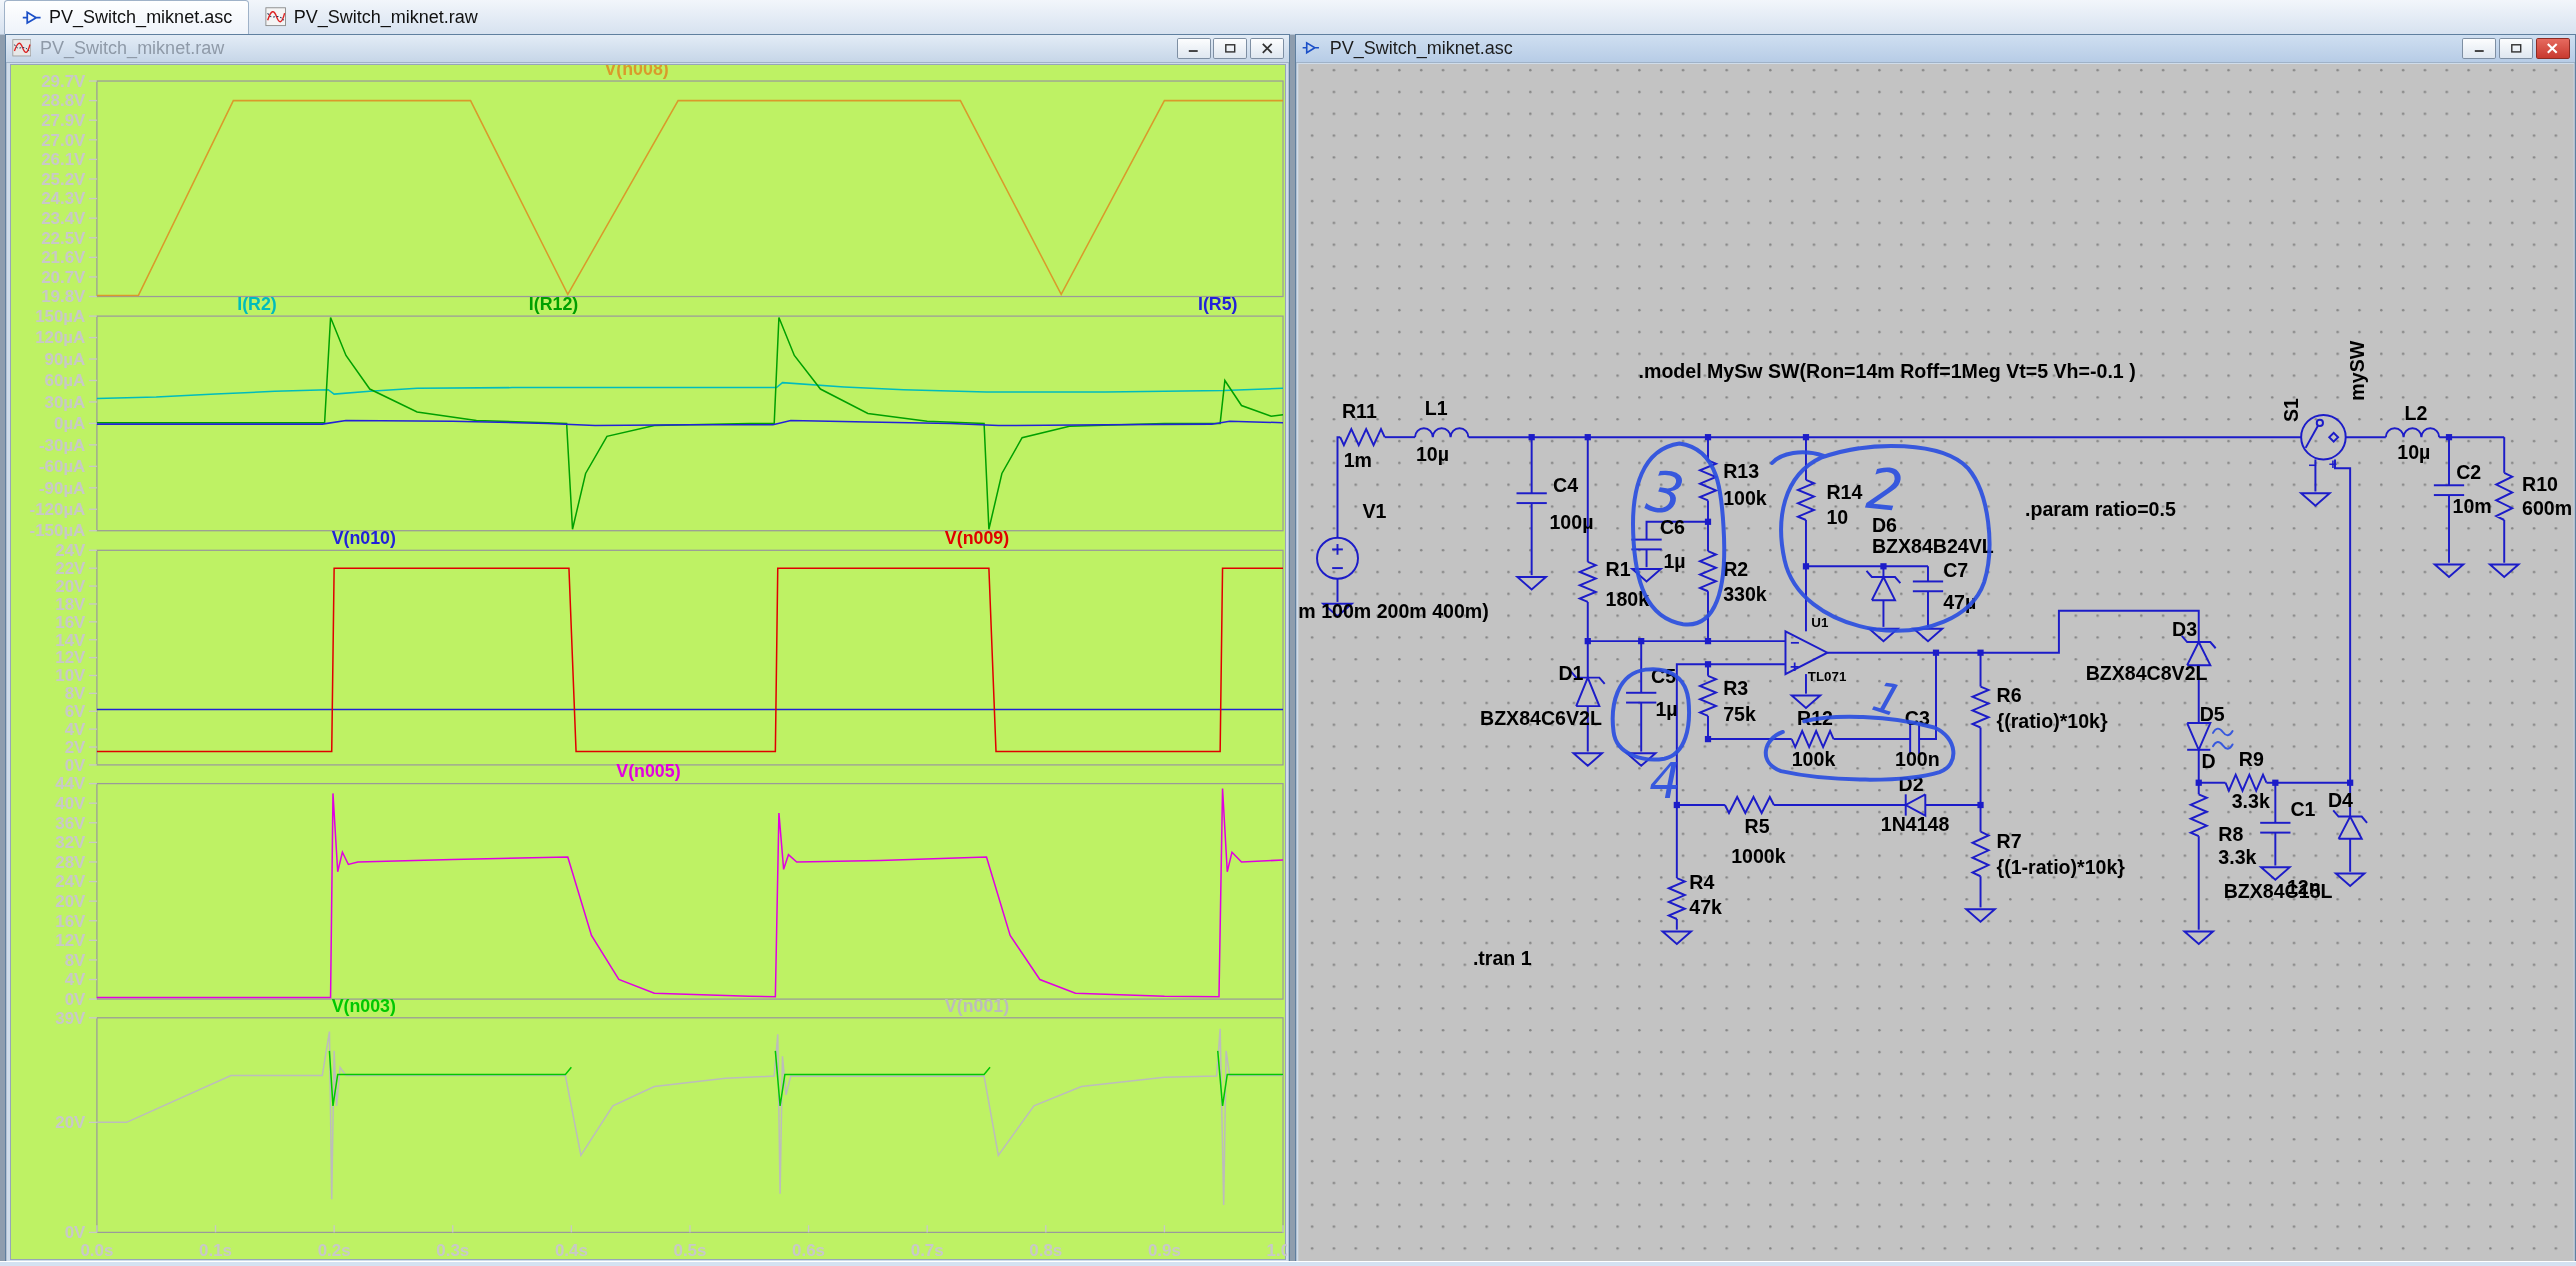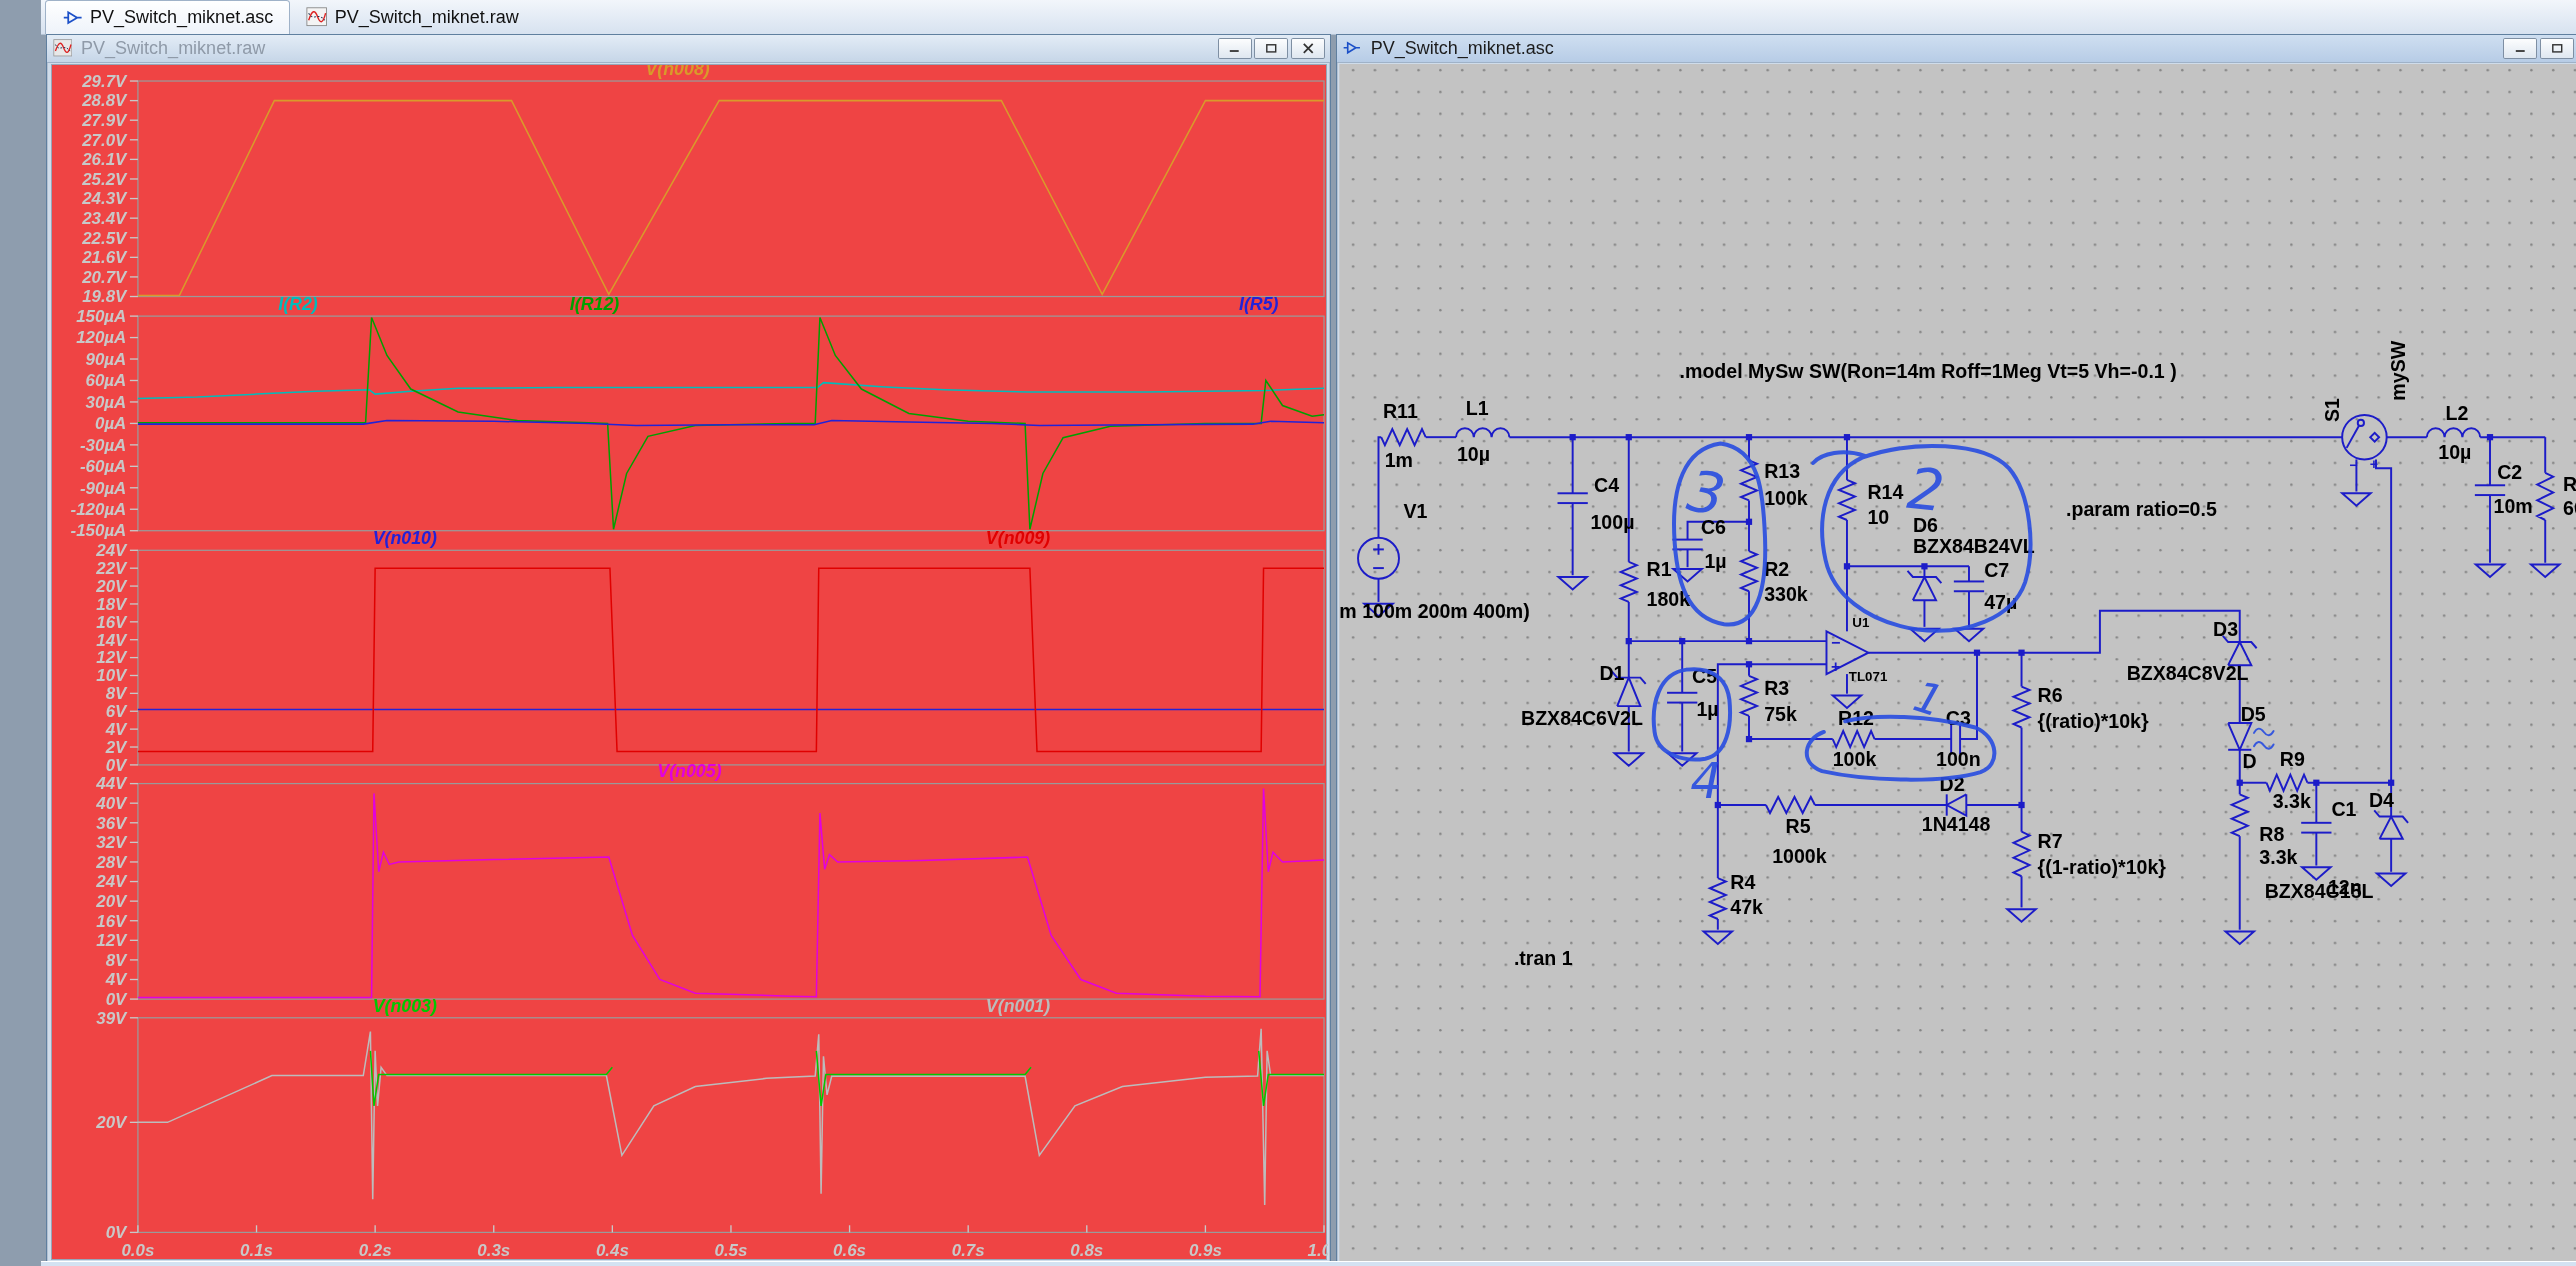--- a/index.html
+++ b/index.html
@@ -1,38 +1,38 @@
 <!DOCTYPE html>
 <html style="font-size:14.3px"><head>
 <meta charset="utf-8">
 <style>
   html,body{margin:0;padding:0;background:#8e9dae;width:2576px;height:1267px;overflow:hidden;
     font-family:"Liberation Sans",sans-serif;-webkit-user-select:none;user-select:none;}
-  #stage{position:absolute;inset:0;margin-left:41px;}
+  #stage{position:absolute;inset:0;}
   
   #tabbar{position:absolute;left:0;top:0;width:2576px;height:34px;
     background:linear-gradient(#f2f6fb,#d7e2f0);border-bottom:0.9px solid #b3c2d4;display:flex;align-items:stretch;}
   .tab{display:flex;align-items:center;gap:7.1px;padding:0 16px;font-size:18px;color:#111;cursor:default;}
   .tab.active{background:linear-gradient(#ffffff,#eef3fa);border:0.9px solid #9fb2c8;border-bottom:none;border-radius:3.6px 3.6px 0 0;margin-left:3.6px;}
   .tabicon{width:21.4px;height:21.4px;display:inline-block;}
   
   .win{position:absolute;border:0.9px solid #5f7f9f;background:#cfdcea;box-shadow:0 0 0 0.9px #aebdcf inset;}
   .titlebar{height:27px;display:flex;align-items:center;padding:0 5.3px;gap:7.1px;
     border-bottom:0.9px solid #9fb2c8;}
   .titlebar.active{background:linear-gradient(#cfdff1,#b7cce6);}
   .titlebar.inactive{background:linear-gradient(#e3ecf6,#c6d6e8);}
   .titletext{font-size:18px;}
   .titlebar.active .titletext{color:#1c1c1c;}
   .titlebar.inactive .titletext{color:#8f9aa8;}
   .winbtns{margin-left:auto;display:flex;gap:2.7px;}
   .wbtn{width:32px;height:19.6px;border:0.9px solid #7e8fa3;background:linear-gradient(#fcfdfe,#dfe7f0);
     display:flex;align-items:center;justify-content:center;border-radius:1.8px;}
   .wbtn.close-red{background:linear-gradient(#e66a5f,#c8392f);border-color:#8d2b24;}
   .content{position:absolute;left:1.8px;top:28.5px;right:1.8px;bottom:1.8px;background:#cfdcea;}
-  #wave-holder{position:absolute;left:1.8px;top:0;right:1.8px;bottom:0;background:#ef4444;border:0.9px solid #97a6b8;font-style:italic;}
+  #wave-holder{position:absolute;left:1.8px;top:0;right:1.8px;bottom:0;background:#bef264;border:0.9px solid #97a6b8;}
   #wave-svg{display:block;}
   .wl{font-size:19px;font-weight:700;}
   .wt{font-size:20px;font-weight:700;}
   #schem-svg{display:block;}
   #bottomstrip{position:absolute;left:0;top:1261px;width:2576px;height:5.3px;background:#d4e2f2;border-top:0.9px solid #fff;}
 </style>
 </head>
 <body>
 
 <div id="stage">

